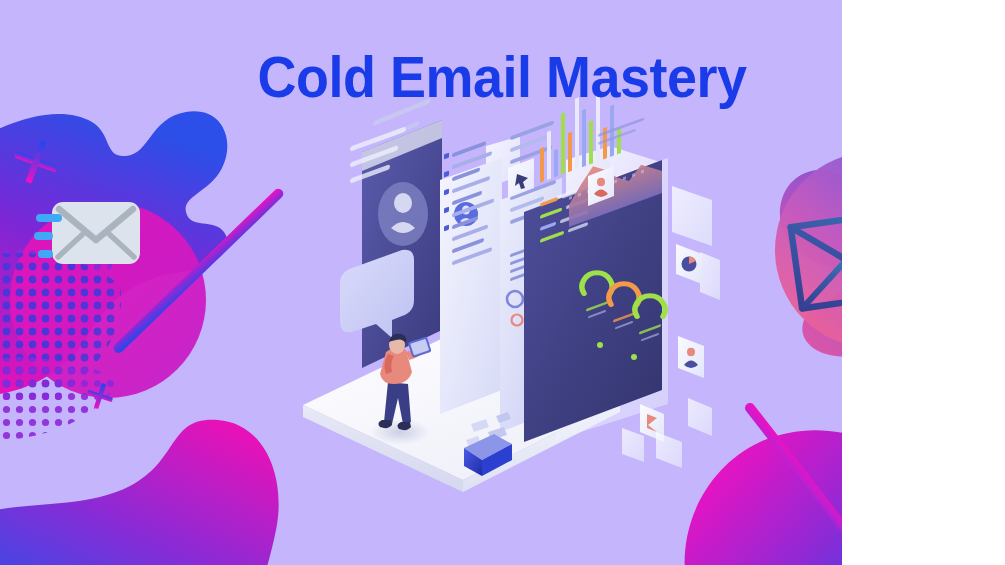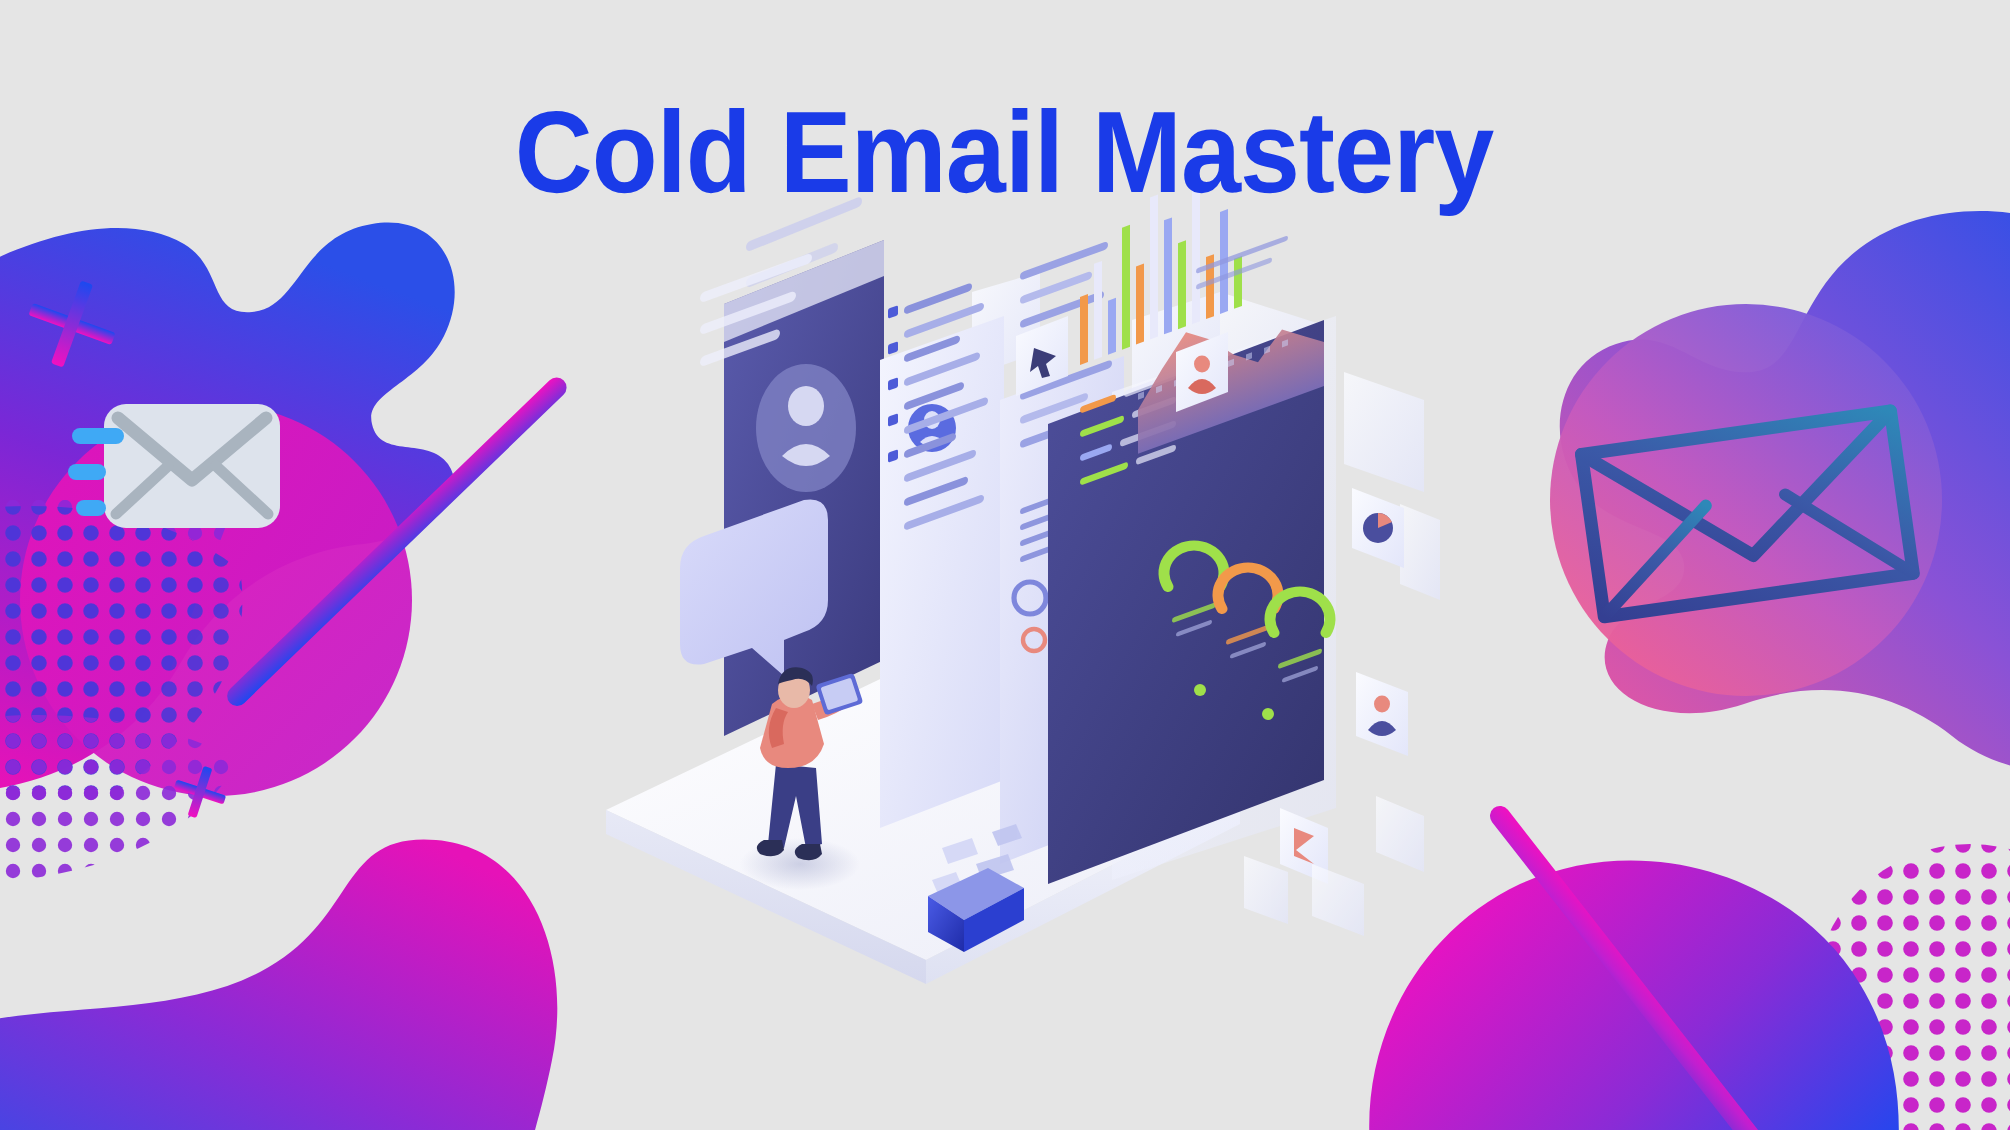--- a/index.html
+++ b/index.html
@@ -1,17 +1,17 @@
 <!DOCTYPE html>
 <html><head>
 <meta charset="utf-8">
 <style>
   html,body{margin:0;padding:0;background:#ffffff;}
   body{width:1005px;height:565px;overflow:hidden;font-family:"Liberation Sans",sans-serif;}
-  #stage{position:relative;width:1005px;height:565px;background:#e5e5e5;overflow:hidden;}
+  #stage{position:relative;width:842px;height:565px;background:#c4b5fd;overflow:hidden;}
   #stage svg.layer{position:absolute;left:0;top:0;width:1005px;height:565px;}
 
   #title-wrap{position:absolute;left:0;top:46px;width:1005px;text-align:center;z-index:40;}
   #title{
     display:inline-block;
     font-family:"Liberation Sans Narrow","Liberation Sans",sans-serif;
     font-weight:bold;
     font-size:58px;
     line-height:62px;
     letter-spacing:-0.5px;

